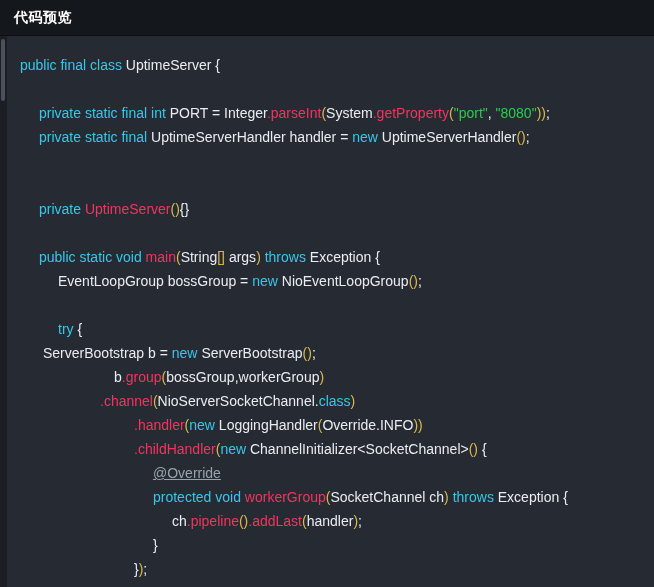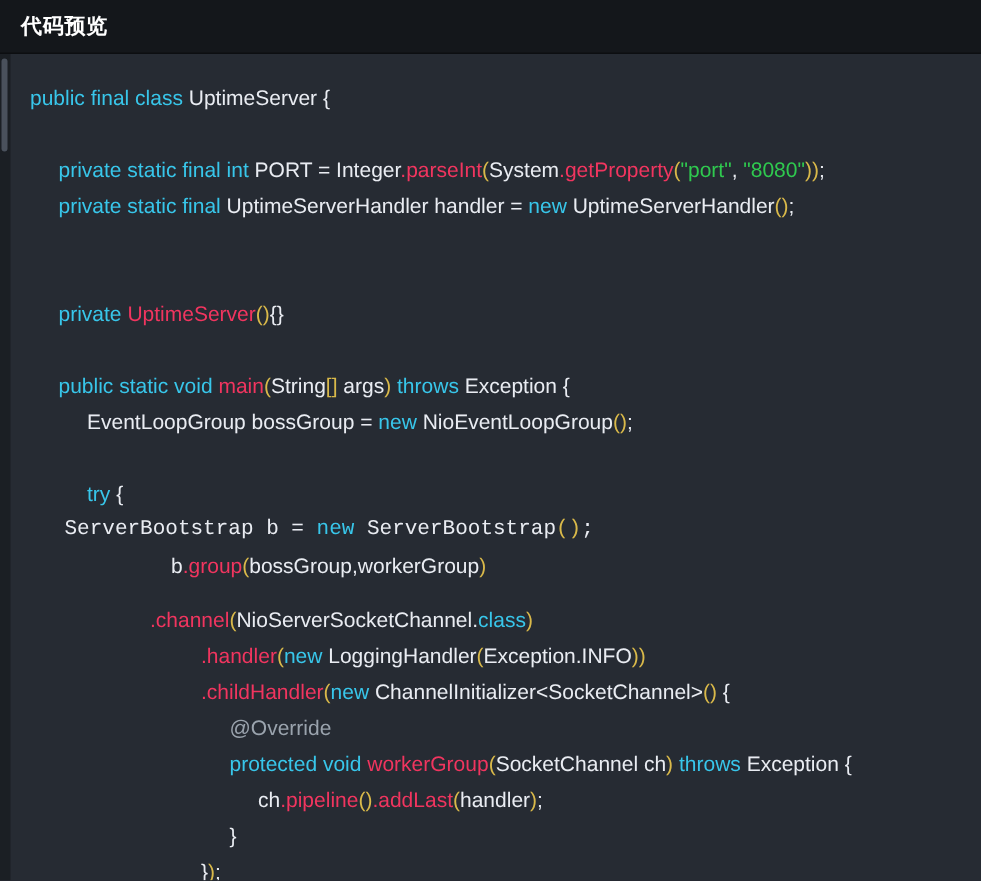--- a/index.html
+++ b/index.html
@@ -64,21 +64,21 @@
     line-height:24px;
     font-size:14px;
     white-space:pre;
     color:var(--plain);
   }
   .tok-kw{color:var(--kw);}
   .tok-fn{color:var(--fn);}
   .tok-str{color:var(--str);}
   .tok-pun{color:var(--pun);}
   .tok-plain{color:var(--plain);}
-  .tok-ann{color:var(--ann);}
+  .tok-ann{color:var(--ann);text-decoration:underline;}
 </style>
 </head>
 <body>
 
 <div class="window">
   <header class="titlebar">
     <h1 class="title">代码预览</h1>
   </header>
   <div class="code-panel">
     <div class="vscroll">
@@ -89,24 +89,24 @@
         <div class="code-line" style="padding-left: 13px;"></div>
         <div class="code-line" style="padding-left: 32px;"><span class="tok-kw">private static final int </span><span class="tok-plain">PORT = Integer</span><span class="tok-fn">.parseInt</span><span class="tok-pun">(</span><span class="tok-plain">System</span><span class="tok-fn">.getProperty</span><span class="tok-pun">(</span><span class="tok-str">"port"</span><span class="tok-plain">, </span><span class="tok-str">"8080"</span><span class="tok-pun">))</span><span class="tok-plain">;</span></div>
         <div class="code-line" style="padding-left: 32px;"><span class="tok-kw">private static final </span><span class="tok-plain">UptimeServerHandler handler = </span><span class="tok-kw">new </span><span class="tok-plain">UptimeServerHandler</span><span class="tok-pun">()</span><span class="tok-plain">;</span></div>
         <div class="code-line" style="padding-left: 13px;"></div>
         <div class="code-line" style="padding-left: 32px; margin-top: 24px;"><span class="tok-kw">private </span><span class="tok-fn">UptimeServer</span><span class="tok-pun">()</span><span class="tok-plain">{}</span></div>
         <div class="code-line" style="padding-left: 13px;"></div>
         <div class="code-line" style="padding-left: 32px;"><span class="tok-kw">public static void </span><span class="tok-fn">main</span><span class="tok-pun">(</span><span class="tok-plain">String</span><span class="tok-pun">[]</span><span class="tok-plain"> args</span><span class="tok-pun">)</span><span class="tok-plain"> </span><span class="tok-kw">throws </span><span class="tok-plain">Exception {</span></div>
         <div class="code-line" style="padding-left: 51px;"><span class="tok-plain">EventLoopGroup bossGroup = </span><span class="tok-kw">new </span><span class="tok-plain">NioEventLoopGroup</span><span class="tok-pun">()</span><span class="tok-plain">;</span></div>
         <div class="code-line" style="padding-left: 13px;"></div>
         <div class="code-line" style="padding-left: 51px;"><span class="tok-kw">try </span><span class="tok-plain">{</span></div>
-        <div class="code-line" style="padding-left: 36px; font-family: Liberation Mono, monospace;"><span class="tok-plain">ServerBootstrap b = </span><span class="tok-kw">new </span><span class="tok-plain">ServerBootstrap</span><span class="tok-pun">()</span><span class="tok-plain">;</span></div>
+        <div class="code-line" style="padding-left: 36px;"><span class="tok-plain">ServerBootstrap b = </span><span class="tok-kw">new </span><span class="tok-plain">ServerBootstrap</span><span class="tok-pun">()</span><span class="tok-plain">;</span></div>
         <div class="code-line" style="padding-left: 107px;"><span class="tok-plain">b</span><span class="tok-fn">.group</span><span class="tok-pun">(</span><span class="tok-plain">bossGroup,workerGroup</span><span class="tok-pun">)</span></div>
-        <div class="code-line" style="padding-left: 93px; margin-top: 12px;"><span class="tok-fn">.channel</span><span class="tok-pun">(</span><span class="tok-plain">NioServerSocketChannel.</span><span class="tok-kw">class</span><span class="tok-pun">)</span></div>
-        <div class="code-line" style="padding-left: 127px;"><span class="tok-fn">.handler</span><span class="tok-pun">(</span><span class="tok-kw">new </span><span class="tok-plain">LoggingHandler</span><span class="tok-pun">(</span><span class="tok-plain">Exception.INFO</span><span class="tok-pun">))</span></div>
+        <div class="code-line" style="padding-left: 93px;"><span class="tok-fn">.channel</span><span class="tok-pun">(</span><span class="tok-plain">NioServerSocketChannel.</span><span class="tok-kw">class</span><span class="tok-pun">)</span></div>
+        <div class="code-line" style="padding-left: 127px;"><span class="tok-fn">.handler</span><span class="tok-pun">(</span><span class="tok-kw">new </span><span class="tok-plain">LoggingHandler</span><span class="tok-pun">(</span><span class="tok-plain">Override.INFO</span><span class="tok-pun">))</span></div>
         <div class="code-line" style="padding-left: 127px;"><span class="tok-fn">.childHandler</span><span class="tok-pun">(</span><span class="tok-kw">new </span><span class="tok-plain">ChannelInitializer&lt;SocketChannel&gt;</span><span class="tok-pun">()</span><span class="tok-plain"> {</span></div>
         <div class="code-line" style="padding-left: 146px;"><span class="tok-ann">@Override</span></div>
         <div class="code-line" style="padding-left: 146px;"><span class="tok-kw">protected void </span><span class="tok-fn">workerGroup</span><span class="tok-pun">(</span><span class="tok-plain">SocketChannel ch</span><span class="tok-pun">)</span><span class="tok-plain"> </span><span class="tok-kw">throws </span><span class="tok-plain">Exception {</span></div>
         <div class="code-line" style="padding-left: 165px;"><span class="tok-plain">ch</span><span class="tok-fn">.pipeline</span><span class="tok-pun">()</span><span class="tok-fn">.addLast</span><span class="tok-pun">(</span><span class="tok-plain">handler</span><span class="tok-pun">)</span><span class="tok-plain">;</span></div>
         <div class="code-line" style="padding-left: 146px;"><span class="tok-plain">}</span></div>
         <div class="code-line" style="padding-left: 127px;"><span class="tok-plain">}</span><span class="tok-pun">)</span><span class="tok-plain">;</span></div>
       </div>
   </div>
 </div>
 

